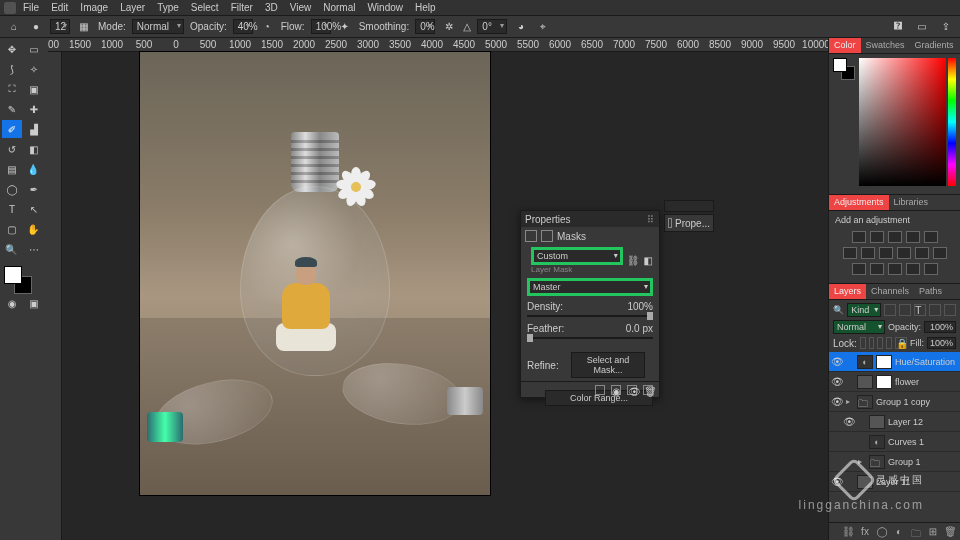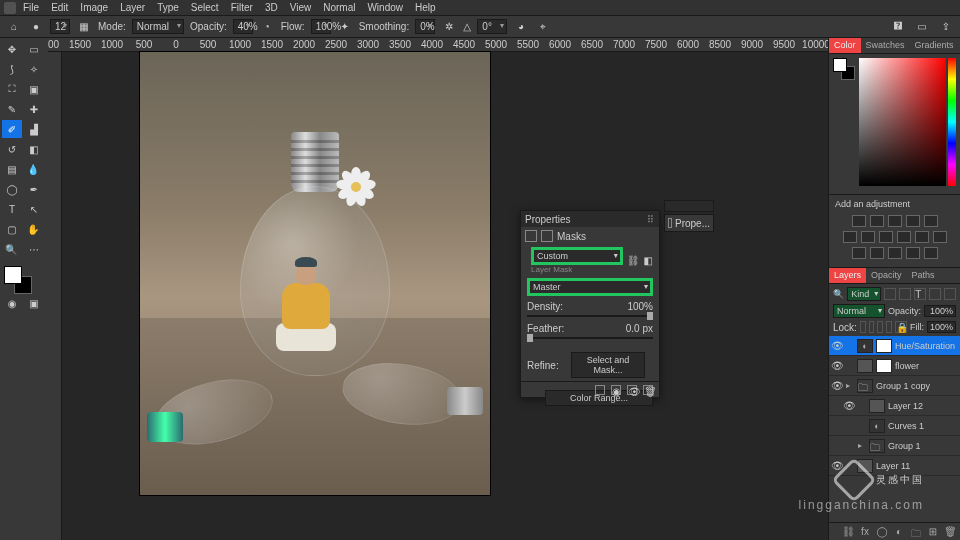--- a/index.html
+++ b/index.html
@@ -315,20 +315,24 @@
   </div>
   <div class="colorpanel">
     <div class="sw2">
         <div class="a"></div>
         <div class="b"></div>
       </div>
     <div class="field"></div>
     <div class="hue"></div>
   </div>
   <div class="adjpanel">
+    <div class="tabs">
+        <span class="on">Adjustments</span>
+        <span>Libraries</span>
+      </div>
     <div class="body">
       <div class="lbl2">Add an adjustment</div>
       <div class="irow">
           <span></span>
           <span></span>
           <span></span>
           <span></span>
           <span></span>
         </div>
       <div class="irow">
@@ -344,21 +348,21 @@
           <span></span>
           <span></span>
           <span></span>
           <span></span>
         </div>
     </div>
   </div>
   <div class="layerspanel">
     <div class="tabs">
         <span class="on">Layers</span>
-        <span>Opacity</span>
+        <span>Channels</span>
         <span>Paths</span>
       </div>
     <div class="opts">
       <div class="r">
           <span style="font-size:9px">🔍</span>
           <div class="dd3" style="flex:0 0 34px">Kind</div>
           <span class="mini"></span>
           <span class="mini"></span>
           <span class="mini">T</span>
           <span class="mini"></span>

